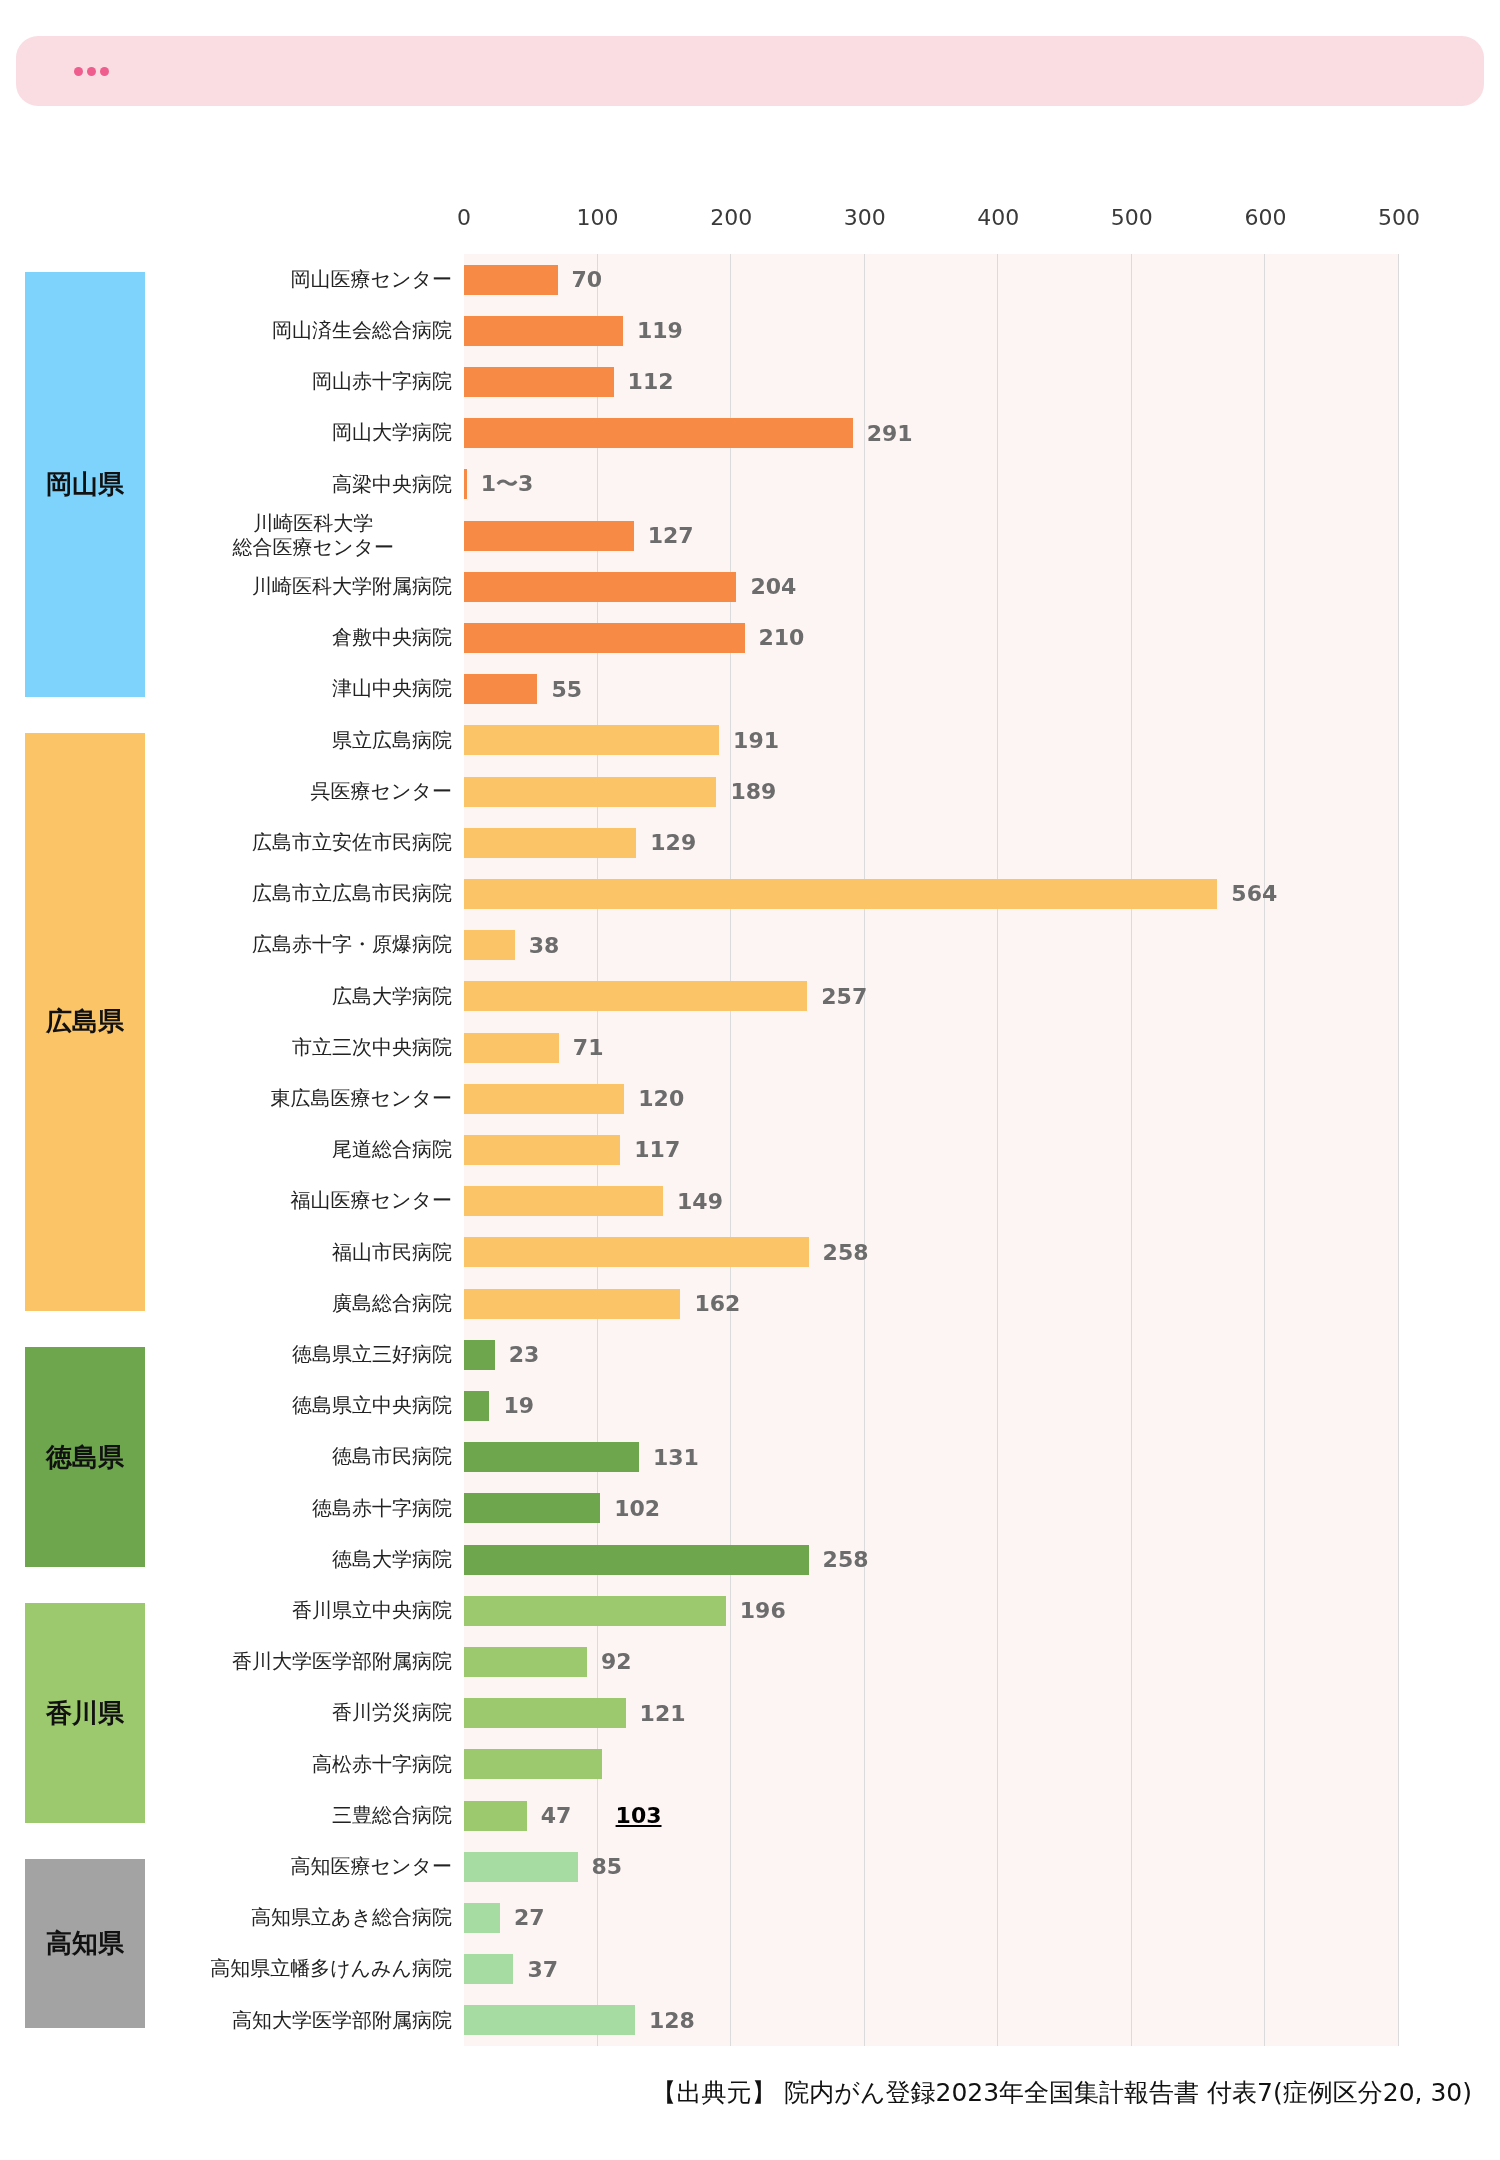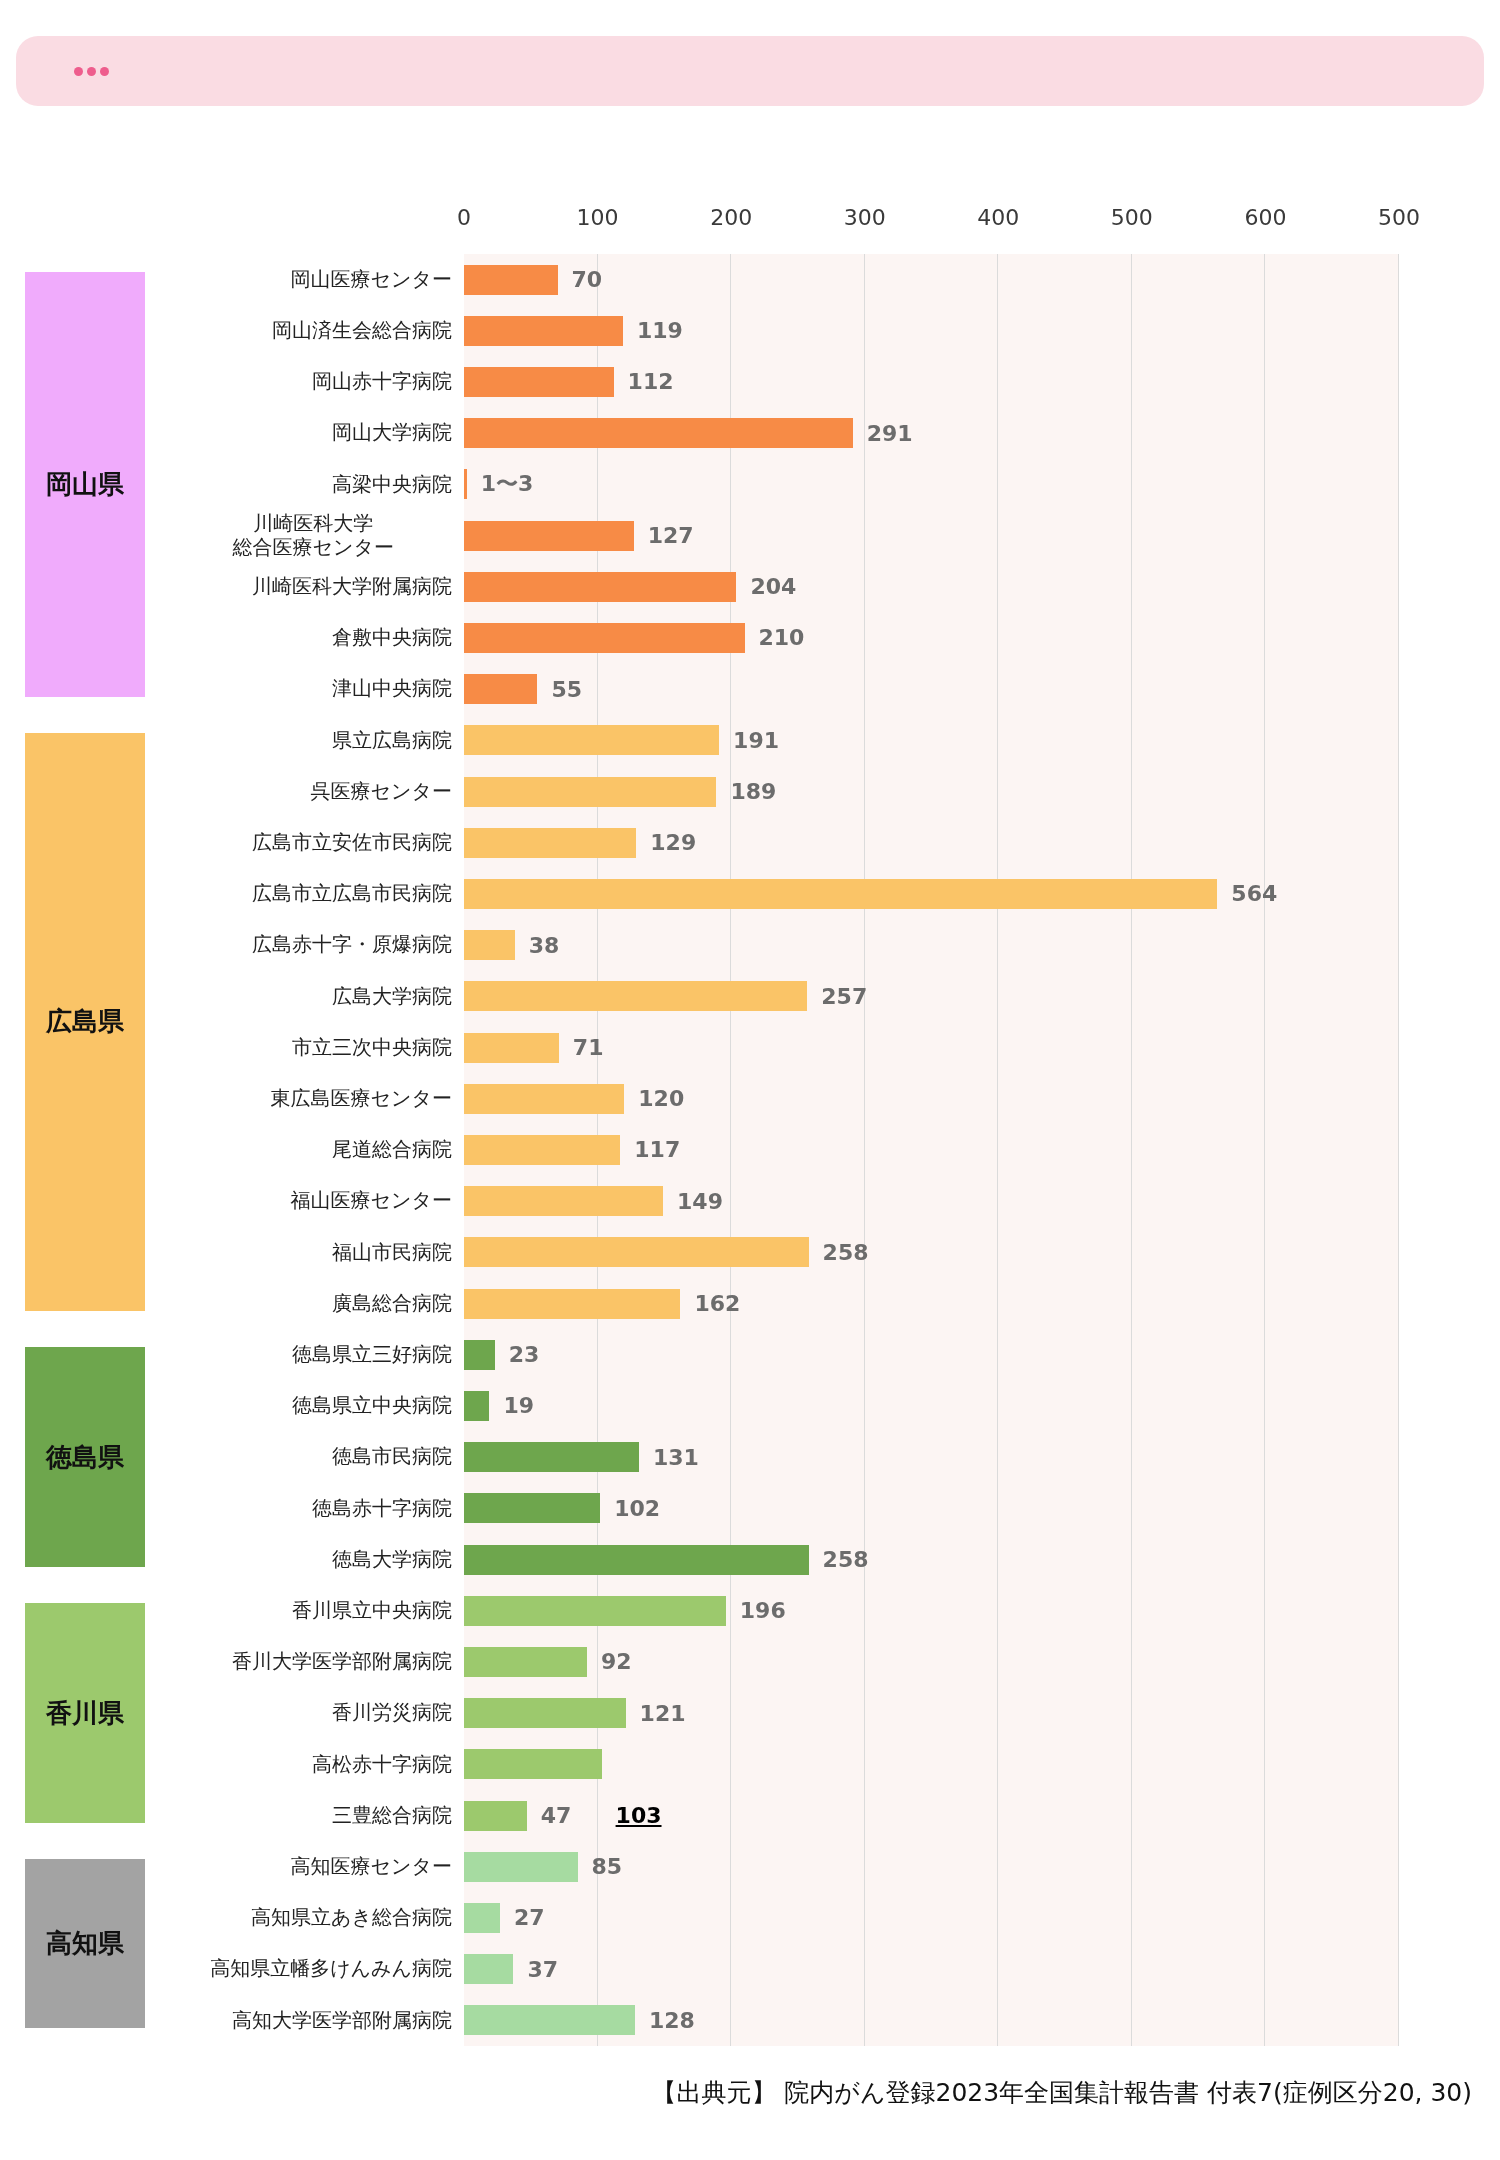--- a/index.html
+++ b/index.html
@@ -57,21 +57,21 @@
   <div id="plot-bg" style="background: rgb(252, 245, 243);">
       <div class="gridline" style="left: 132.571px;"></div>
       <div class="gridline" style="left: 266.143px;"></div>
       <div class="gridline" style="left: 399.714px;"></div>
       <div class="gridline" style="left: 533.286px;"></div>
       <div class="gridline" style="left: 666.857px;"></div>
       <div class="gridline" style="left: 800.429px;"></div>
       <div class="gridline" style="left: 934px;"></div>
     </div>
   <div id="blocks">
-      <div class="pref-block" style="top: 272px; height: 424.8px; background: #f0abfc;">岡山県</div>
+      <div class="pref-block" style="top: 272px; height: 424.8px; background: #7dd3fc;">岡山県</div>
       <div class="pref-block" style="top: 732.8px; height: 578.4px; background: rgb(250, 196, 103);">広島県</div>
       <div class="pref-block" style="top: 1347.2px; height: 220px; background: rgb(110, 166, 77);">徳島県</div>
       <div class="pref-block" style="top: 1603.2px; height: 220px; background: rgb(156, 201, 109);">香川県</div>
       <div class="pref-block" style="top: 1859.2px; height: 168.8px; background: #a3a3a3;">高知県</div>
     </div>
   <div id="rows">
       <div class="h-label" style="top: 254px; height: 51.2px;">
         <span>岡山医療センター</span>
       </div>
       <div class="bar" style="left: 464px; top: 264.6px; width: 93.5px; background: rgb(247, 139, 70);"></div>

